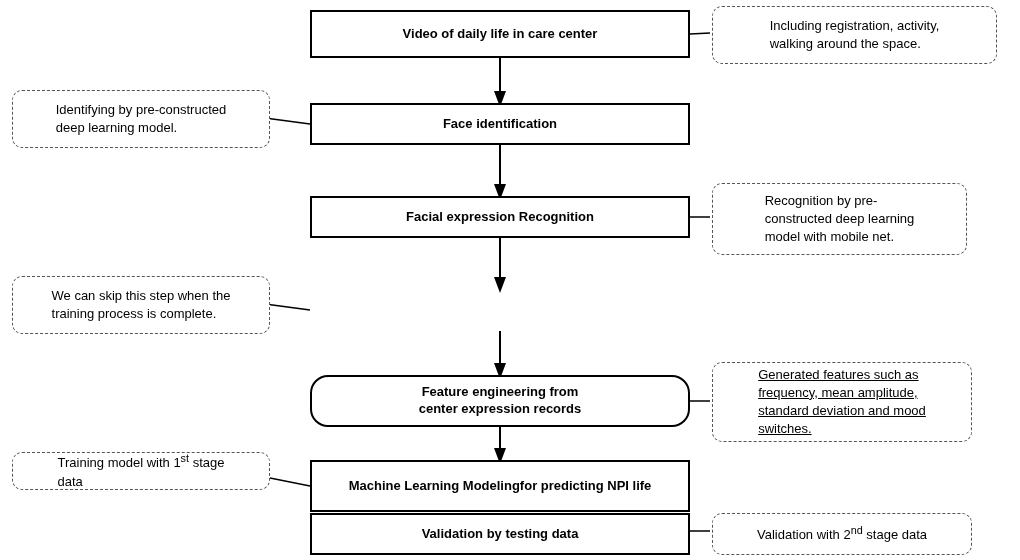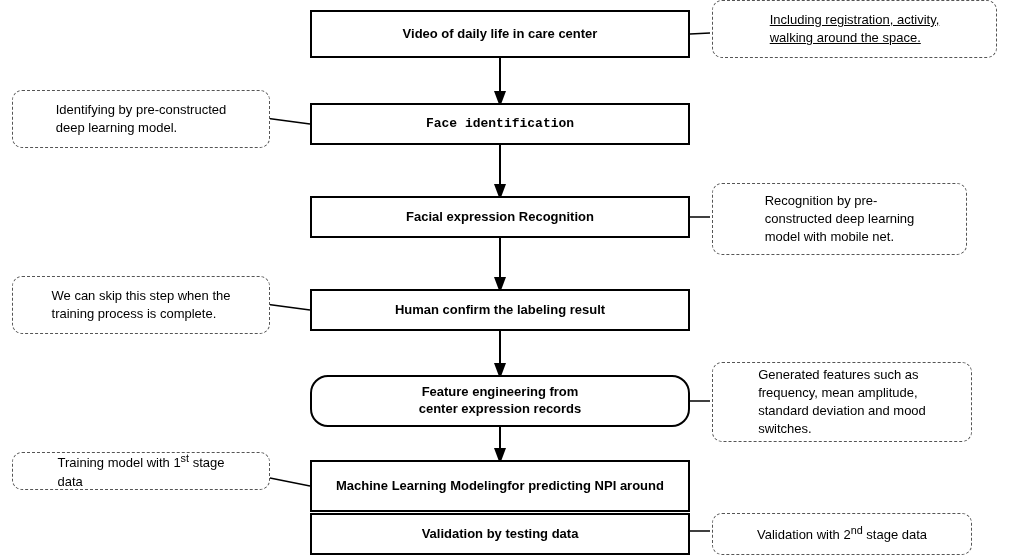--- a/index.html
+++ b/index.html
@@ -90,55 +90,52 @@
       <marker id="arrow" markerWidth="8" markerHeight="8" refX="6" refY="3" orient="auto">
         <path d="M0,0 L0,6 L8,3 z" fill="#000"></path>
       </marker>
     </defs>
   </svg>
 
   <div class="flow-box" style="top:10px; left:310px; width:380px; height:48px;">
     <span>Video of daily life in care center</span>
   </div>
 
-  <div class="flow-box" style="top:103px; left:310px; width:380px; height:42px;font-family:Liberation Mono, monospace;">
+  <div class="flow-box" style="top:103px; left:310px; width:380px; height:42px;">
     <span>Face identification</span>
   </div>
 
   <div class="flow-box" style="top:196px; left:310px; width:380px; height:42px;">
     <span>Facial expression Recognition</span>
   </div>
 
-  <div class="flow-box" style="top:289px; left:310px; width:380px; height:42px;">
-    <span>Human confirm the labeling result</span>
-  </div>
 
   <div class="flow-box" style="top:375px; left:310px; width:380px; height:52px; flex-direction:column;border-radius:18px;">
     <span>Feature engineering from</span>
     <span>center expression records</span>
   </div>
 
   <div class="flow-box" style="top:460px; left:310px; width:380px; height:52px; ">
     <span>Machine Learning Modeling</span>
-    <span>for predicting NPI around</span>
+    <span>for predicting NPI life</span>
   </div>
 
   <div class="flow-box" style="top:513px; left:310px; width:380px; height:42px;">
     <span>Validation by testing data</span>
   </div>
 
-  <div class="note-box" style="top:0; left:712px; width:285px; height:58px;text-decoration:underline;">
+  <div class="note-box" style="top:6px; left:712px; width:285px; height:58px;">
     <span>Including registration, activity,<br>walking around the space.</span>
   </div>
 
   <div class="note-box" style="top:183px; left:712px; width:255px; height:72px;">
     <span>Recognition by pre-<br>constructed deep learning<br>model with mobile net.</span>
   </div>
 
-  <div class="note-box" style="top:362px; left:712px; width:260px; height:80px;">
+  <div class="note-box" style="top:362px; left:712px; width:260px; height:80px;text-decoration:underline;">
     <span>Generated features such as<br>frequency, mean amplitude,<br>standard deviation and mood<br>switches.</span>
   </div>
 
   <div class="note-box" style="top:513px; left:712px; width:260px; height:42px;">
     <span>Validation with 2<sup>nd</sup> stage data</span>
   </div>
 
   <div class="note-box" style="top:90px; left:12px; width:258px; height:58px;">
     <span>Identifying by pre-constructed<br>deep learning model.</span>
   </div>

